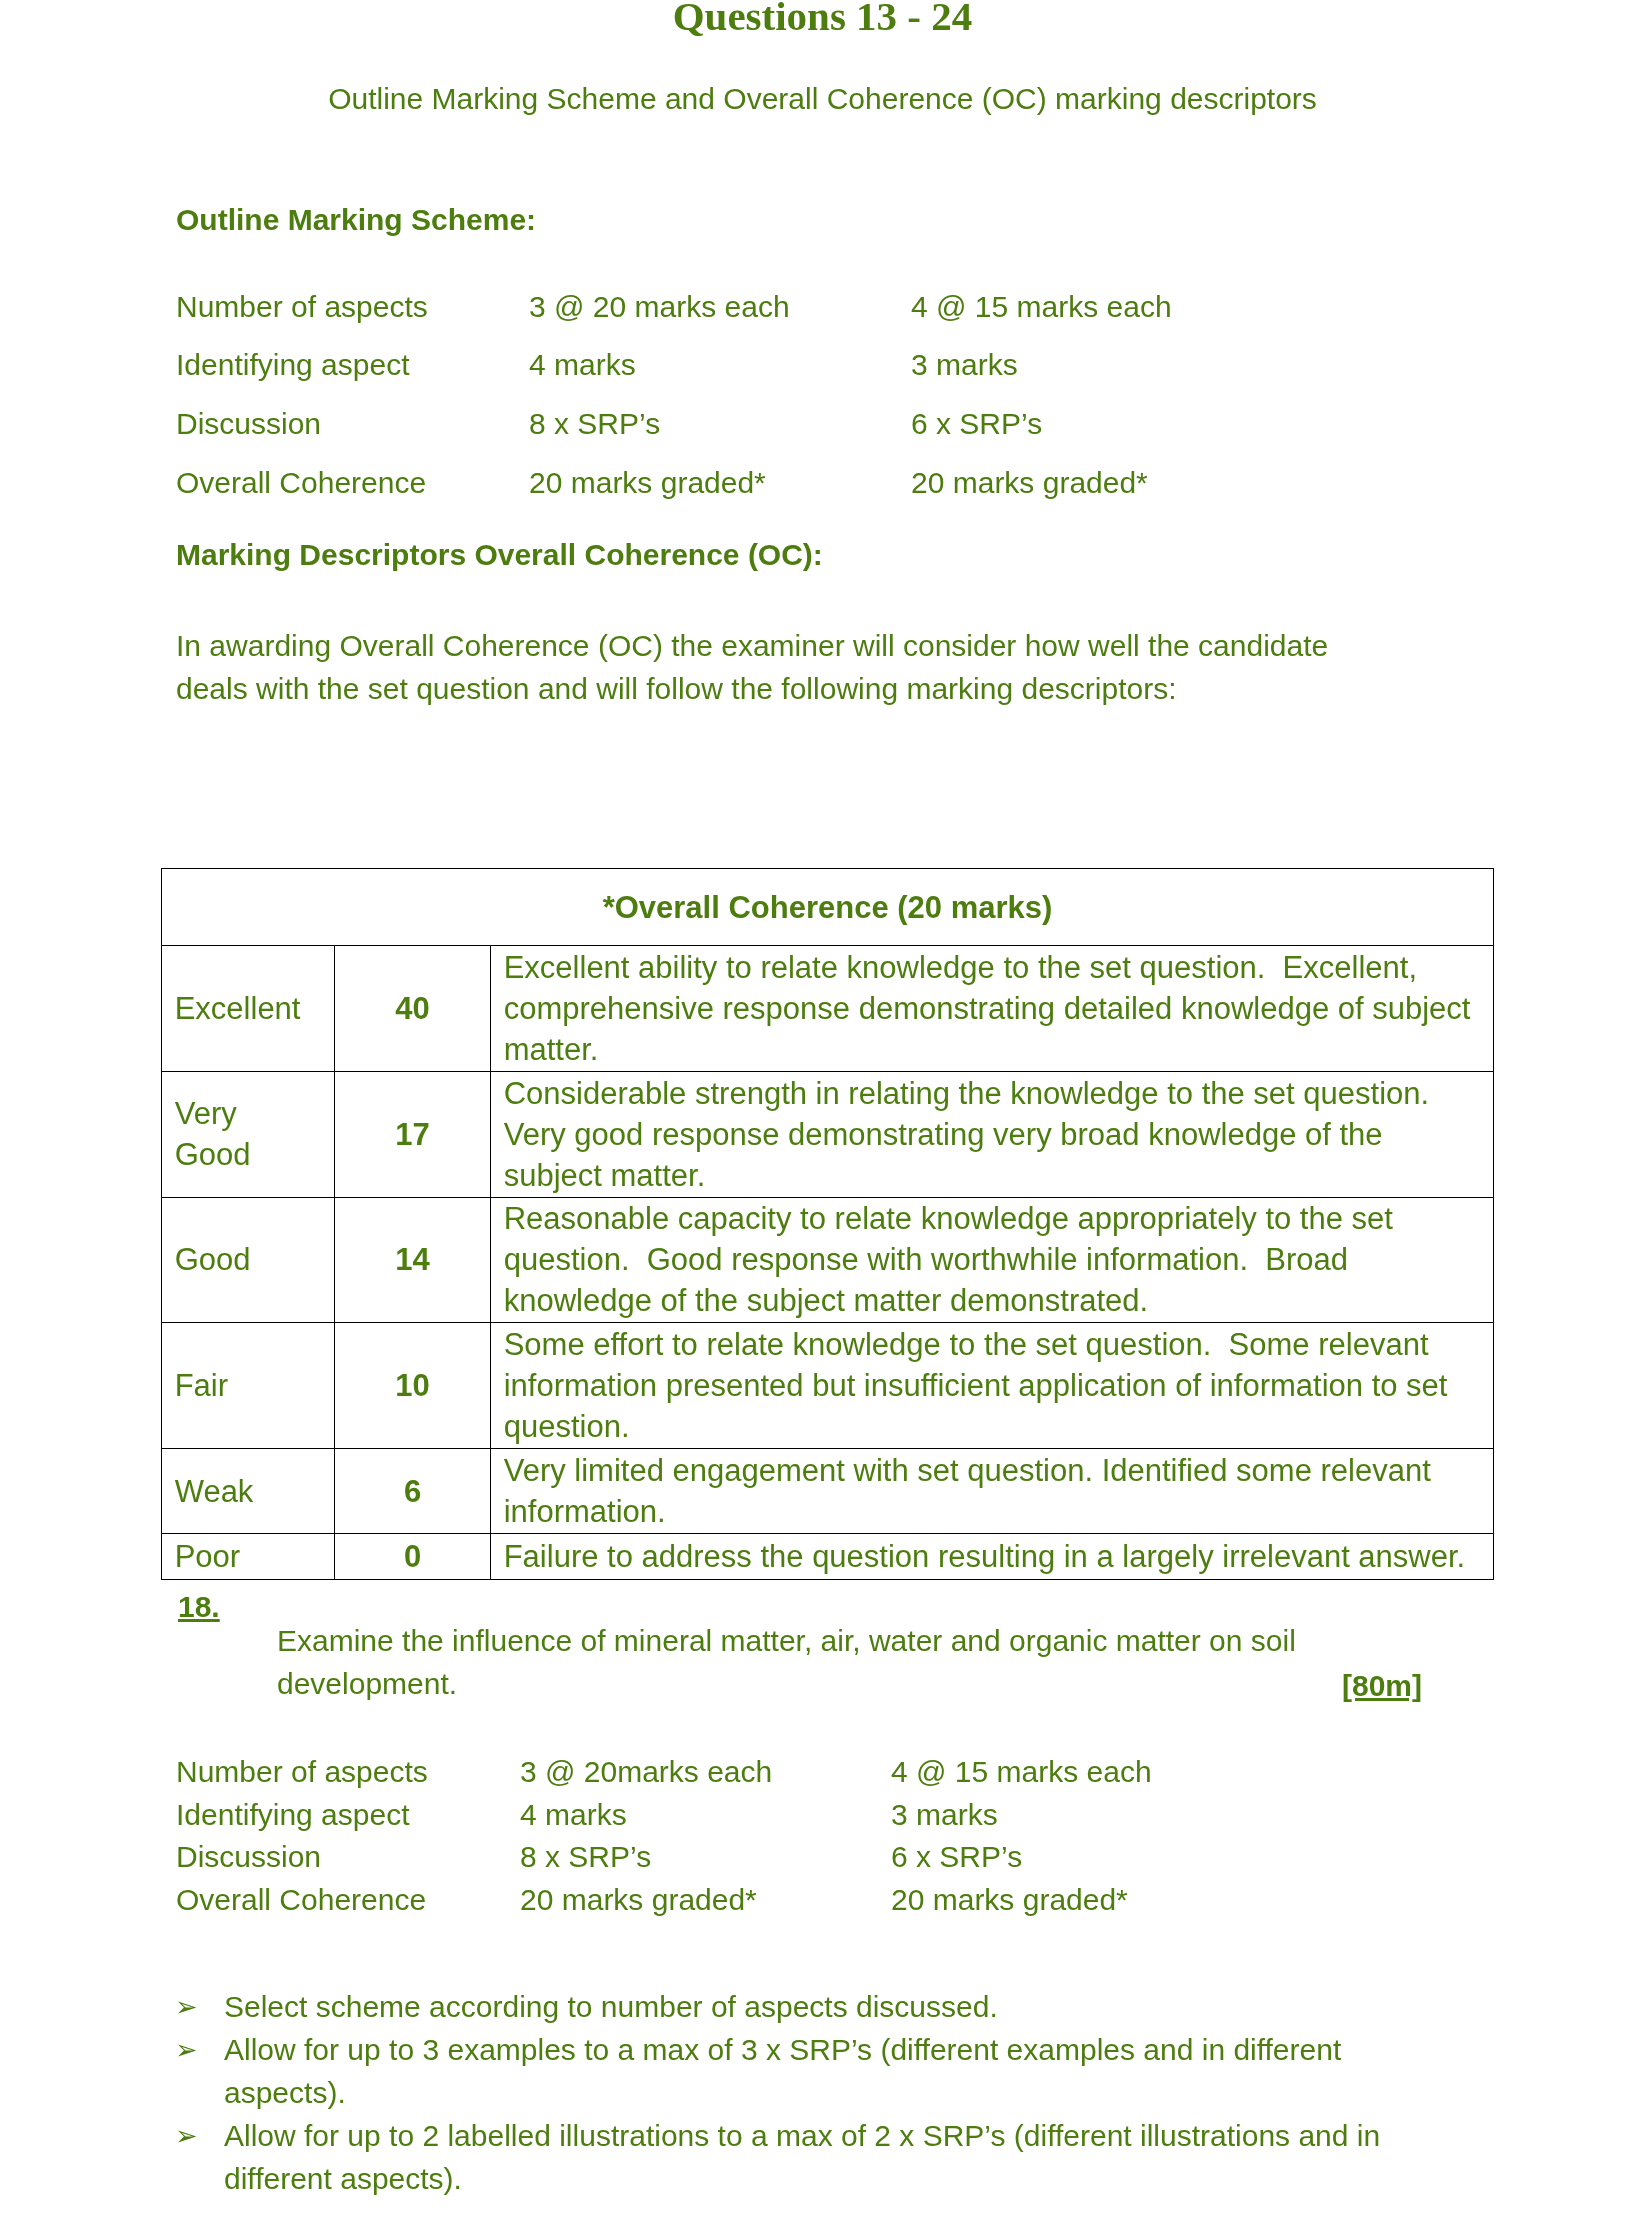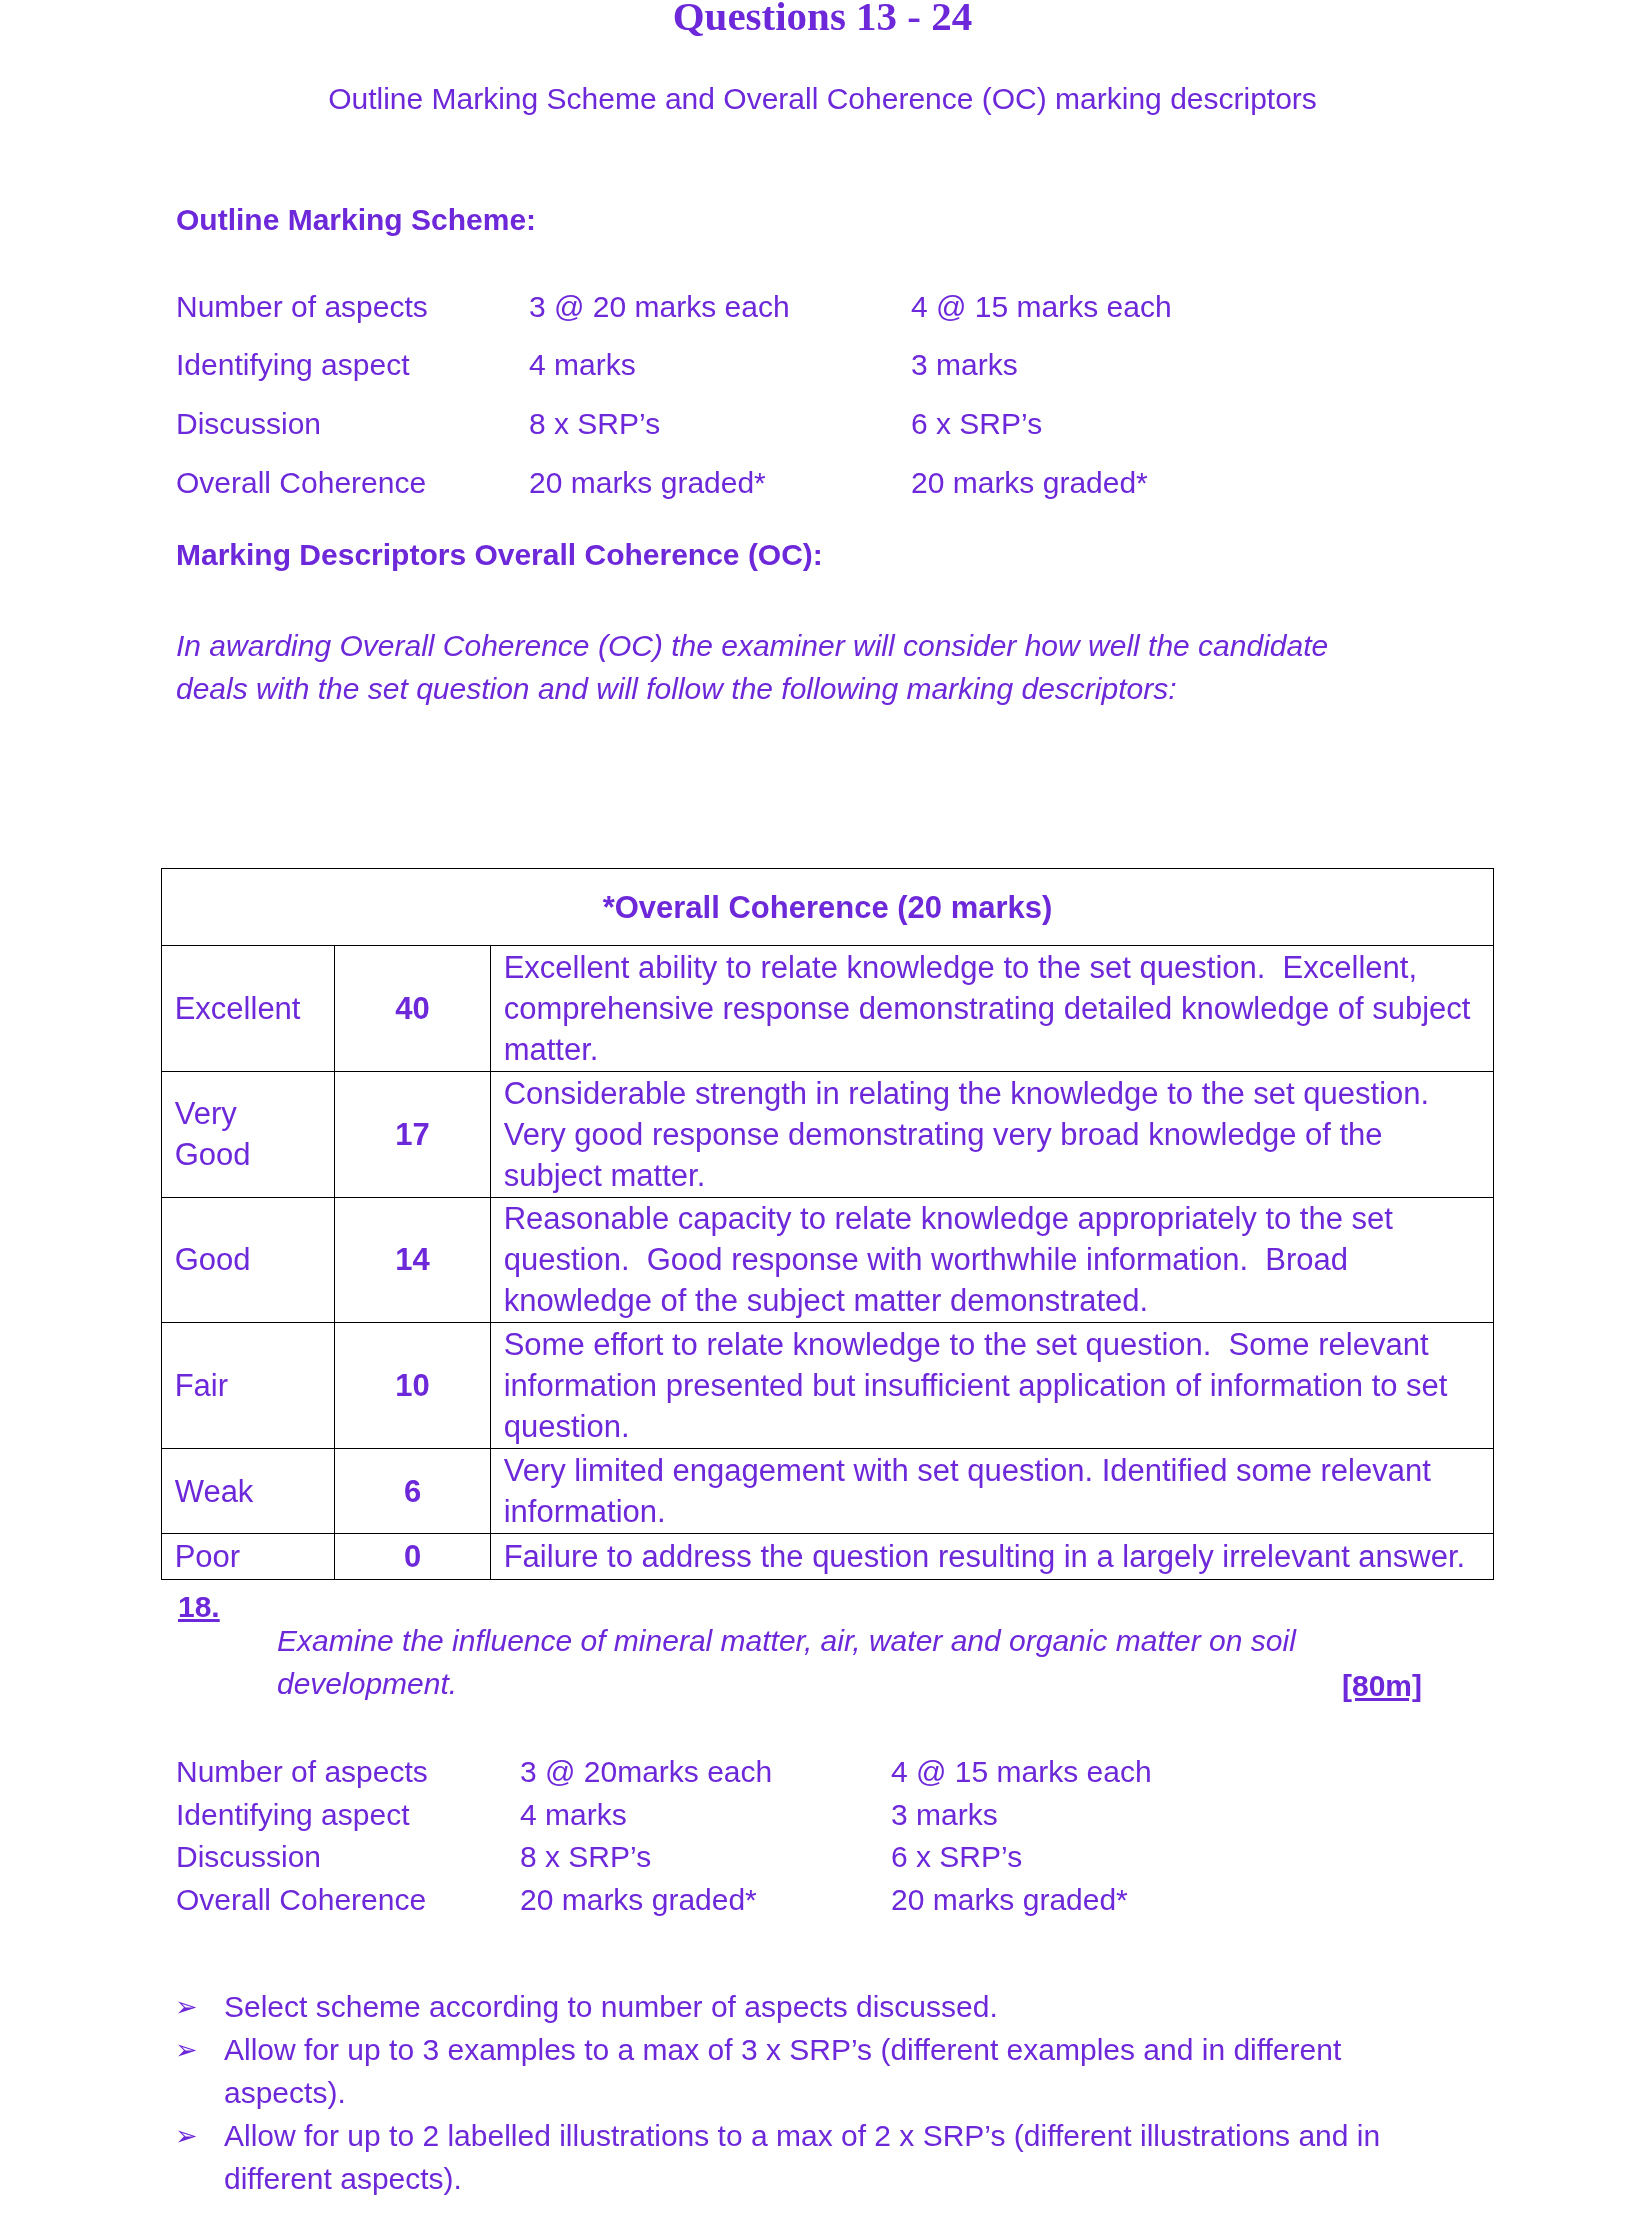--- a/index.html
+++ b/index.html
@@ -1,25 +1,25 @@
 <!DOCTYPE html>
 <html style="font-size:14.5px"><head>
 <meta charset="utf-8">
 <style>
   html,body{margin:0;padding:0;background:#fff;}
   .page{position:relative;width:1645px;height:2233px;background:#ffffff;overflow:hidden;
-        font-family:"Liberation Sans",sans-serif;color:#6d28d9;}
+        font-family:"Liberation Sans",sans-serif;color:#4d7c0f;}
   .abs{position:absolute;}
   .title{top:-5.4px;left:0;width:1645px;text-align:center;
          font-family:"Liberation Serif",serif;font-weight:bold;font-size:41px;line-height:42px;}
   .subtitle{top:80px;left:0;width:1645px;text-align:center;font-weight:normal;font-size:30px;line-height:38px;}
   .heading{font-weight:bold;font-size:30px;line-height:38px;}
   .h-scheme{top:201px;left:176px;}
   .h-desc{top:536px;left:176px;}
-  .body-text{font-size:30px;line-height:43px;font-style:italic;}
+  .body-text{font-size:30px;line-height:43px;}
   .para{top:624px;left:176px;width:1230px;white-space:pre-wrap;}
   .scheme-row{left:0;width:1332px;height:43px;font-size:30px;line-height:38px;}
   .s1-r0{top:288px;} .s1-r1{top:346px;} .s1-r2{top:405px;} .s1-r3{top:464px;}
   .s2-r0{top:1753px;} .s2-r1{top:1796px;} .s2-r2{top:1838px;} .s2-r3{top:1881px;}
   .sc-label{position:absolute;left:176px;width:344px;}
   .sc-a1{position:absolute;left:529px;}
   .sc-b1{position:absolute;left:911px;}
   .sc-a2{position:absolute;left:520px;}
   .sc-b2{position:absolute;left:891px;}
   table.oc{position:absolute;top:868px;left:161px;width:1332px;border-collapse:collapse;table-layout:fixed;}

